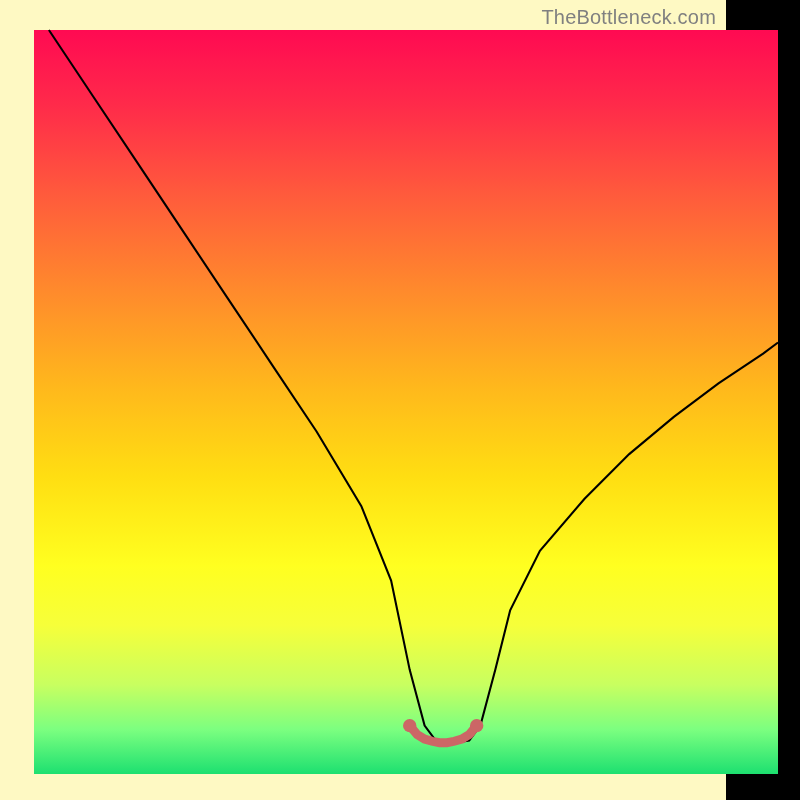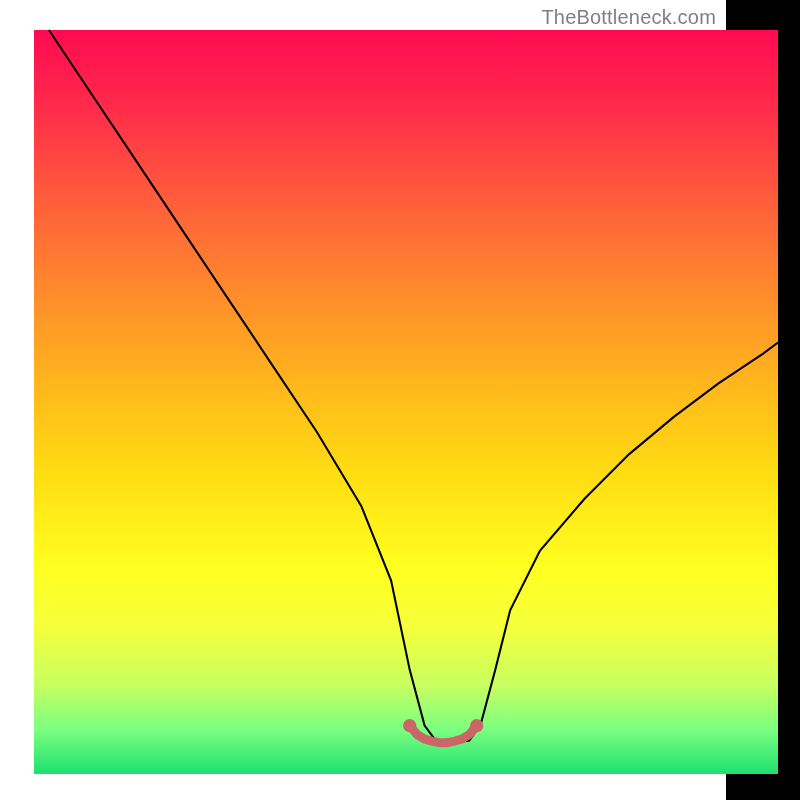--- a/index.html
+++ b/index.html
@@ -8,21 +8,21 @@
     width: 800px;
     height: 800px;
     background: #000;
     overflow: hidden;
     font-family: Arial, Helvetica, sans-serif;
   }
   .frame {
     position: relative;
     width: 726px;
     height: 800px;
-    background: #ffffff;
+    background: #fef9c3;
   }
   .watermark {
     position: absolute;
     top: 6px;
     right: 10px;
     color: #808080;
     font-size: 20px;
     font-weight: 400;
     letter-spacing: 0.2px;
     z-index: 10;

